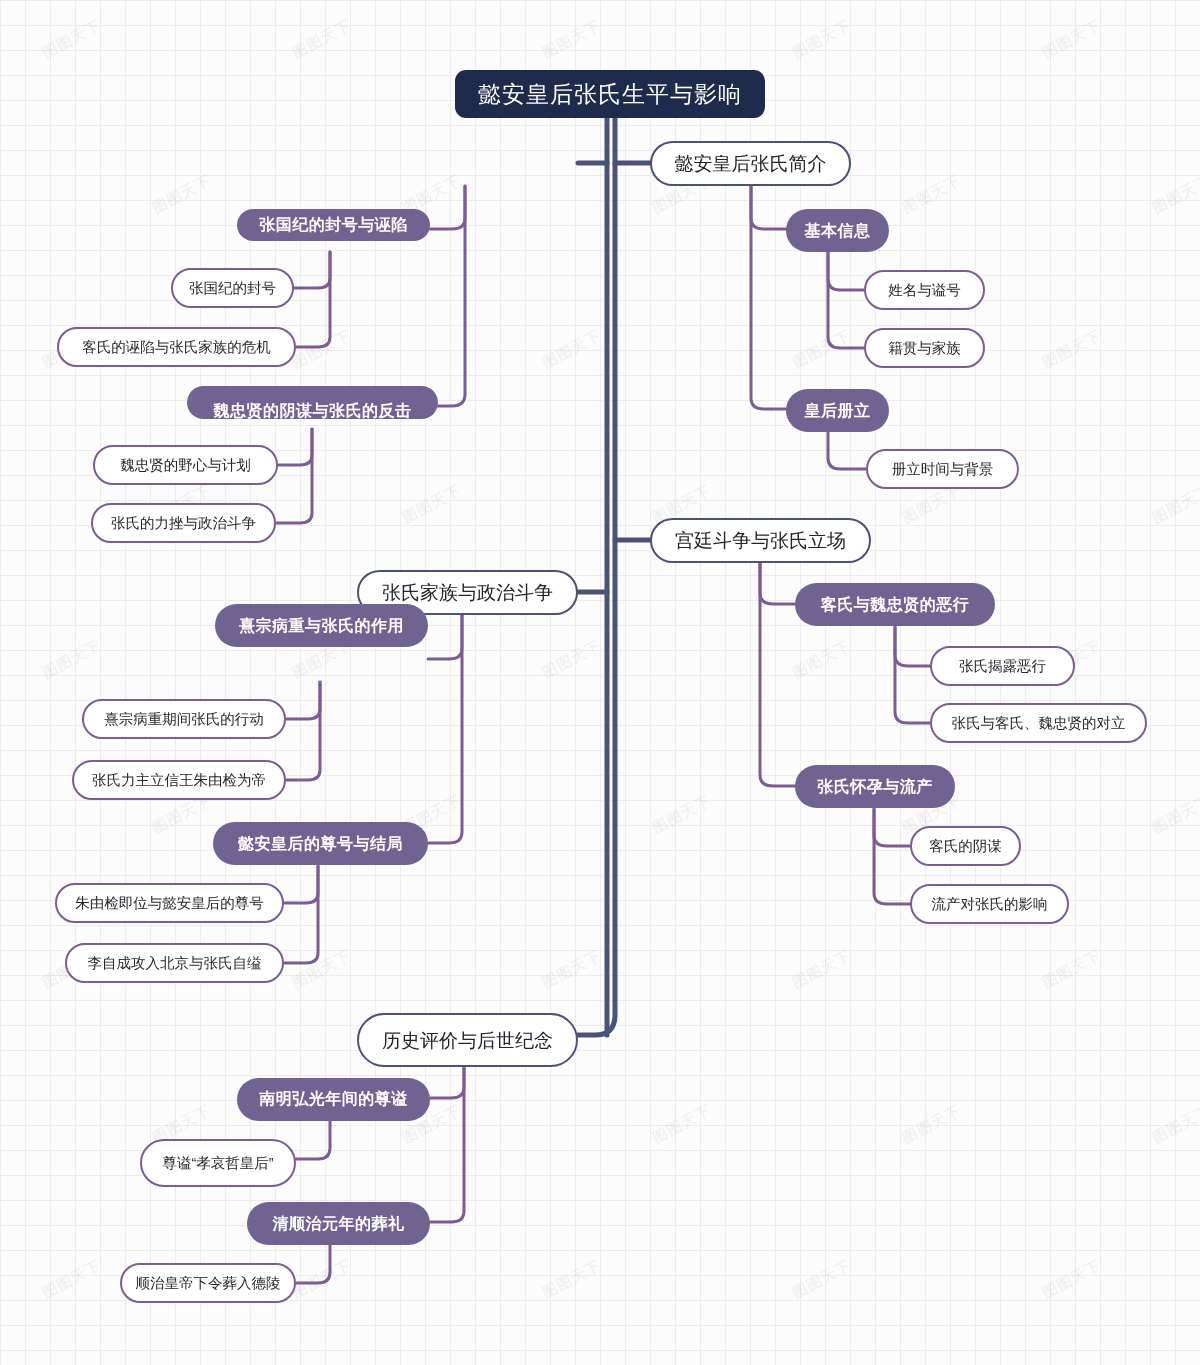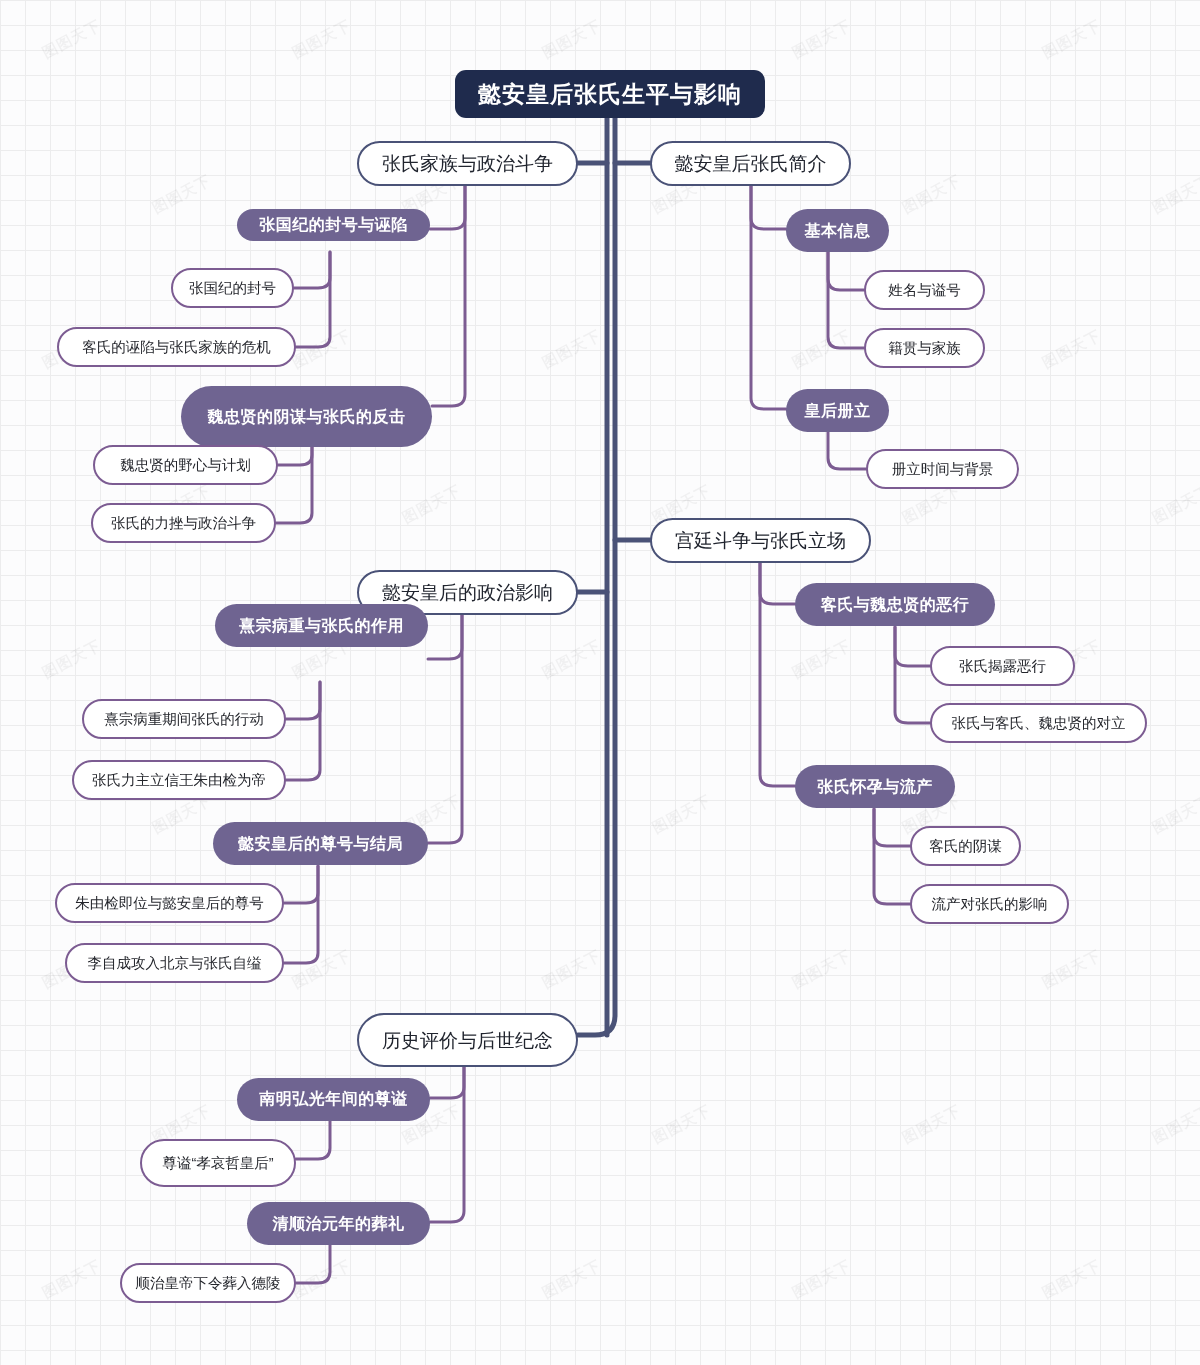--- a/index.html
+++ b/index.html
@@ -38,21 +38,21 @@
     display:flex;align-items:center;justify-content:center;
     white-space:nowrap;
     line-height:1;
   }
 
   
   .lvl1{
     background:#1f2b4d;
     color:#ffffff;
     font-size:23px;
-    font-weight:700;
+    font-weight:400;
     border-radius:11px;
     letter-spacing:1px;
     padding:0 20px;
   }
   
   .lvl2{
     background:#ffffff;
     color:#20242e;
     font-size:19px;
     font-weight:400;
@@ -197,33 +197,30 @@
       <path d="M330,1121 L330,1148 Q330,1159 318,1159 L296,1159"></path>
 
       <path d="M330,1245 L330,1272 Q330,1283 318,1283 L296,1283"></path>
     </g>
   </svg>
 
   <div class="node lvl1" style="left:455px;top:70px;width:310px;height:48px;">
     <span>懿安皇后张氏生平与影响</span>
   </div>
 
-  <div class="node lvl2" style="left:357px;top:141px;width:221px;height:45px;">
-    <span>张氏家族与政治斗争</span>
-  </div>
   <div class="node lvl3" style="left:237px;top:209px;width:193px;height:32px;">
     <span>张国纪的封号与诬陷</span>
   </div>
   <div class="node lvl4" style="left:171px;top:268px;width:123px;height:40px;">
     <span>张国纪的封号</span>
   </div>
   <div class="node lvl4" style="left:57px;top:327px;width:239px;height:40px;">
     <span>客氏的诬陷与张氏家族的危机</span>
   </div>
-  <div class="node lvl3" style="left:181px;top:386px;width:251px;height:61px;">
+  <div class="node lvl3" style="left:187px;top:386px;width:251px;height:33px;align-items:flex-end;">
     <span>魏忠贤的阴谋与张氏的反击</span>
   </div>
   <div class="node lvl4" style="left:93px;top:445px;width:185px;height:40px;">
     <span>魏忠贤的野心与计划</span>
   </div>
   <div class="node lvl4" style="left:91px;top:503px;width:185px;height:40px;">
     <span>张氏的力挫与政治斗争</span>
   </div>
 
   <div class="node lvl2" style="left:650px;top:141px;width:201px;height:45px;">
@@ -261,21 +258,21 @@
     <span>张氏怀孕与流产</span>
   </div>
   <div class="node lvl4" style="left:910px;top:826px;width:111px;height:40px;">
     <span>客氏的阴谋</span>
   </div>
   <div class="node lvl4" style="left:910px;top:884px;width:159px;height:40px;">
     <span>流产对张氏的影响</span>
   </div>
 
   <div class="node lvl2" style="left:357px;top:570px;width:221px;height:45px;">
-    <span>懿安皇后的政治影响</span>
+    <span>张氏家族与政治斗争</span>
   </div>
   <div class="node lvl3" style="left:215px;top:604px;width:213px;height:43px;">
     <span>熹宗病重与张氏的作用</span>
   </div>
   <div class="node lvl4" style="left:82px;top:699px;width:204px;height:40px;">
     <span>熹宗病重期间张氏的行动</span>
   </div>
   <div class="node lvl4" style="left:72px;top:760px;width:214px;height:40px;">
     <span>张氏力主立信王朱由检为帝</span>
   </div>

